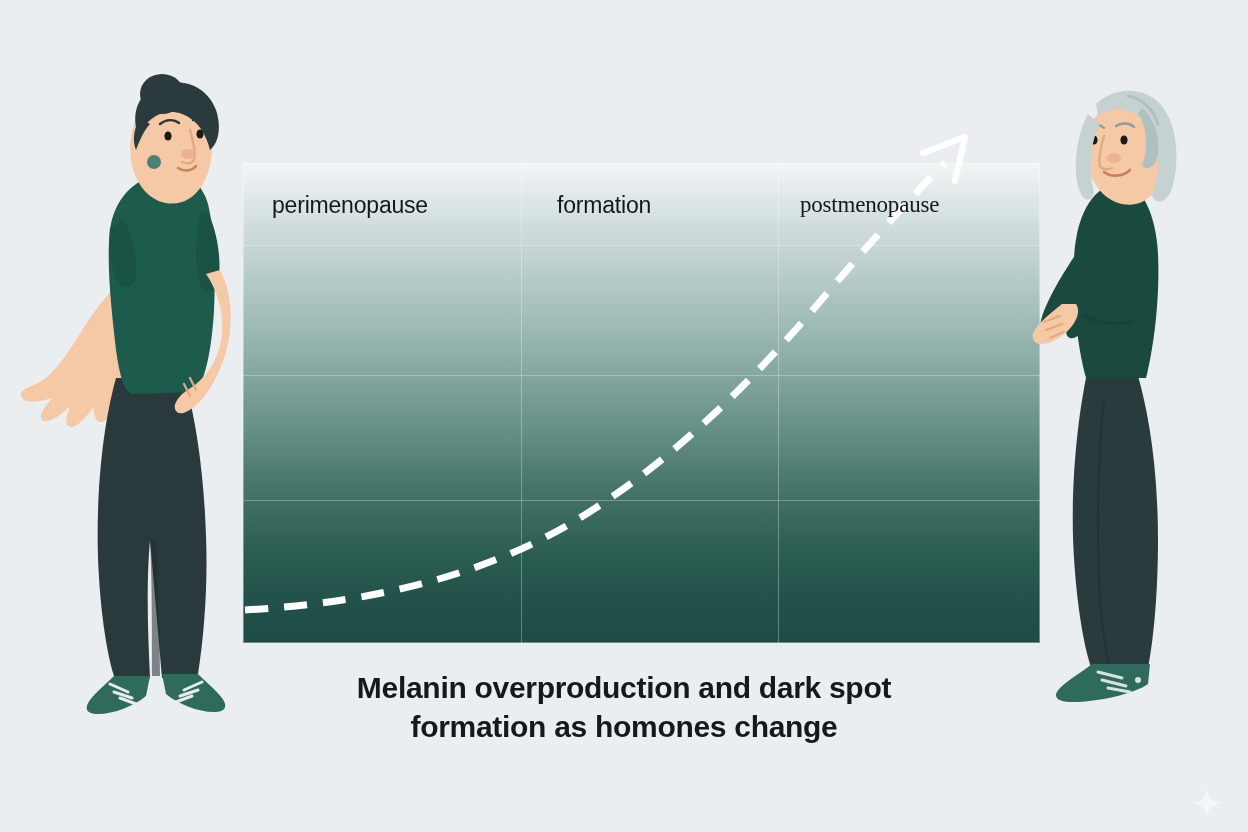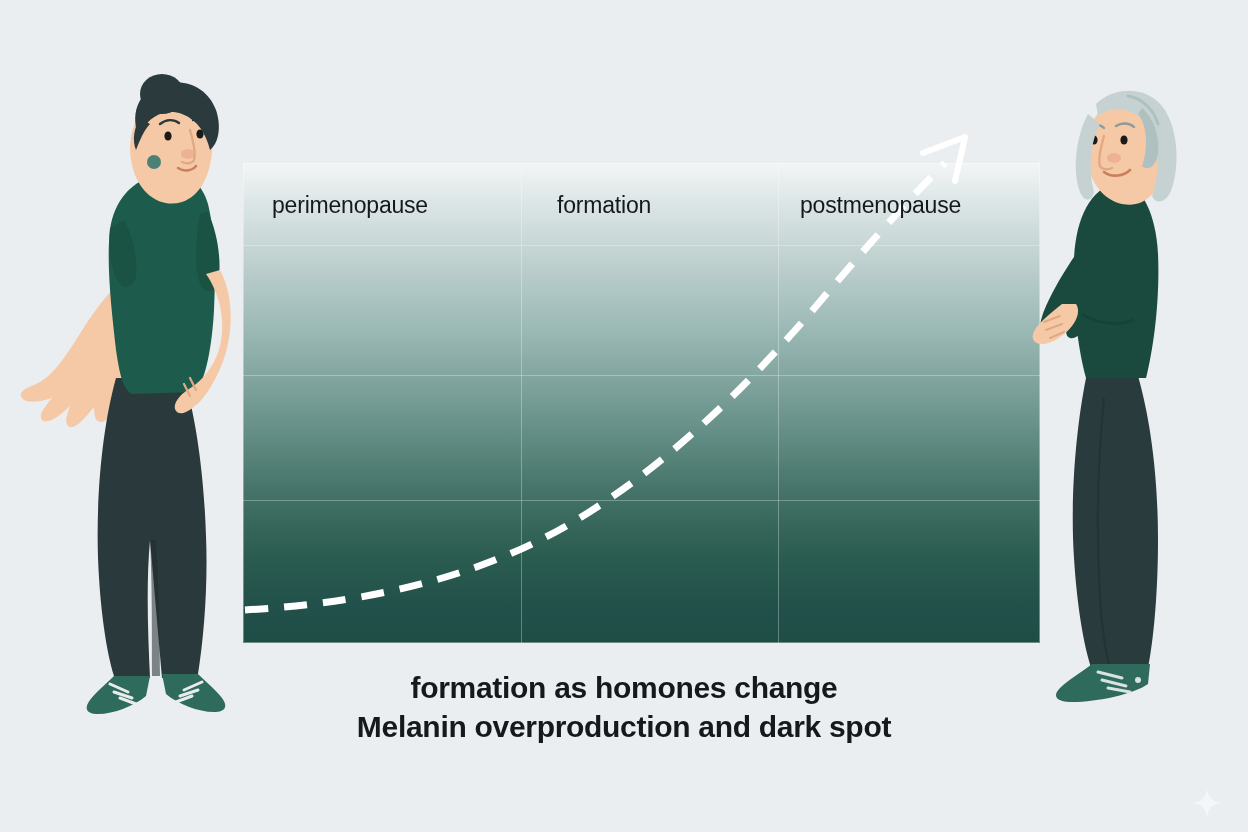--- a/index.html
+++ b/index.html
@@ -52,21 +52,21 @@
     position:absolute;
     top:192px;
     font-size:23px;
     font-weight:400;
     color:#15191C;
     letter-spacing:-0.2px;
     white-space:nowrap;
   }
   #phase-0 { left:272px; }
   #phase-1 { left:557px; }
-  #phase-2 { left:800px; }
+  #phase-2 { left:800px;font-family:Liberation Serif, serif; }
 
   
   .caption {
     position:absolute;
     left:0; right:0; top:668px;
     text-align:center;
     font-size:30px;
     font-weight:700;
     line-height:1.30;
     color:#15191C;
@@ -97,22 +97,22 @@
       <path d="M 22 487 C 160 479, 270 449, 360 393 C 450 337, 530 258, 600 175 C 650 116, 690 72, 722 40" fill="none" stroke="#FFFFFF" stroke-width="7" stroke-linecap="butt" stroke-dasharray="23 16"></path>
       <path d="M 700 30 L 742 14 L 732 58" fill="none" stroke="#FFFFFF" stroke-width="6" stroke-linecap="round" stroke-linejoin="round"></path>
     </svg>
   </div>
 
   <div class="phase-label" id="phase-0">perimenopause</div>
   <div class="phase-label" id="phase-1">formation</div>
   <div class="phase-label" id="phase-2">postmenopause</div>
 
   <div class="caption">
+    <div>Melanin overproduction and dark spot</div>
     <div>formation as homones change</div>
-    <div>Melanin overproduction and dark spot</div>
   </div>
 
   <svg class="abs" style="left:10px; top:78px;" width="300" height="620" viewBox="0 0 300 620">
 
     <path d="M126 190 C104 206, 84 232, 66 262 C52 284, 40 300, 26 306
              C14 311, 8 314, 12 320 C16 326, 30 324, 42 320
              C34 330, 28 337, 32 342 C37 347, 50 338, 60 328
              C56 339, 54 347, 60 349 C66 351, 76 339, 84 329
              C84 339, 86 345, 92 344 C99 343, 106 328, 114 312
              C126 288, 140 262, 152 244 Z" fill="#F6C9A6"></path>

